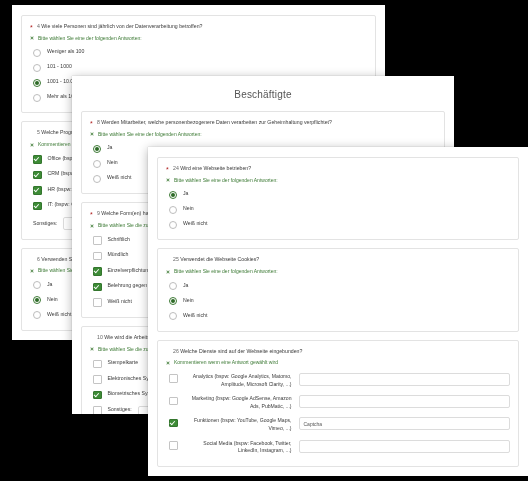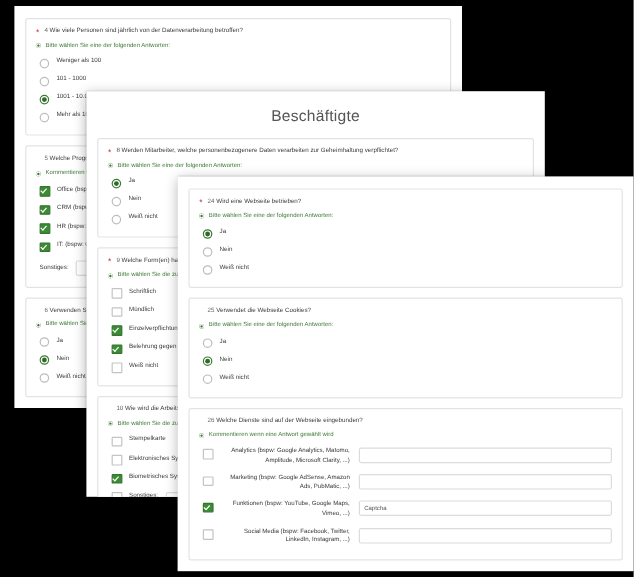--- a/index.html
+++ b/index.html
@@ -13,21 +13,21 @@
   .panel{
     position:absolute;background:#fff;
     box-shadow:0 2px 10px rgba(0,0,0,.30), 0 0 1px rgba(0,0,0,.25);
     overflow:hidden;
   }
   #panel-back  {left:12px; top:5px;   width:373px; height:335px; z-index:1;}
   #panel-mid   {left:72px; top:76px;  width:382px; height:338px; z-index:2;}
   #panel-front {left:148px;top:147px; width:380px; height:329px; z-index:3;}
 
   .panel-title{
-    text-align:center;font-size:13px;color:#555;
+    text-align:center;font-size:10px;color:#555;
     padding:13px 0 11px 0;letter-spacing:.2px;
   }
 
   .panel-body{padding:0 9px;}
 
   .qcard{
     border:1px solid #e3e3e3;border-radius:2px;background:#fff;
     margin-bottom:8px;padding:7px 8px 9px 8px;
   }
 

